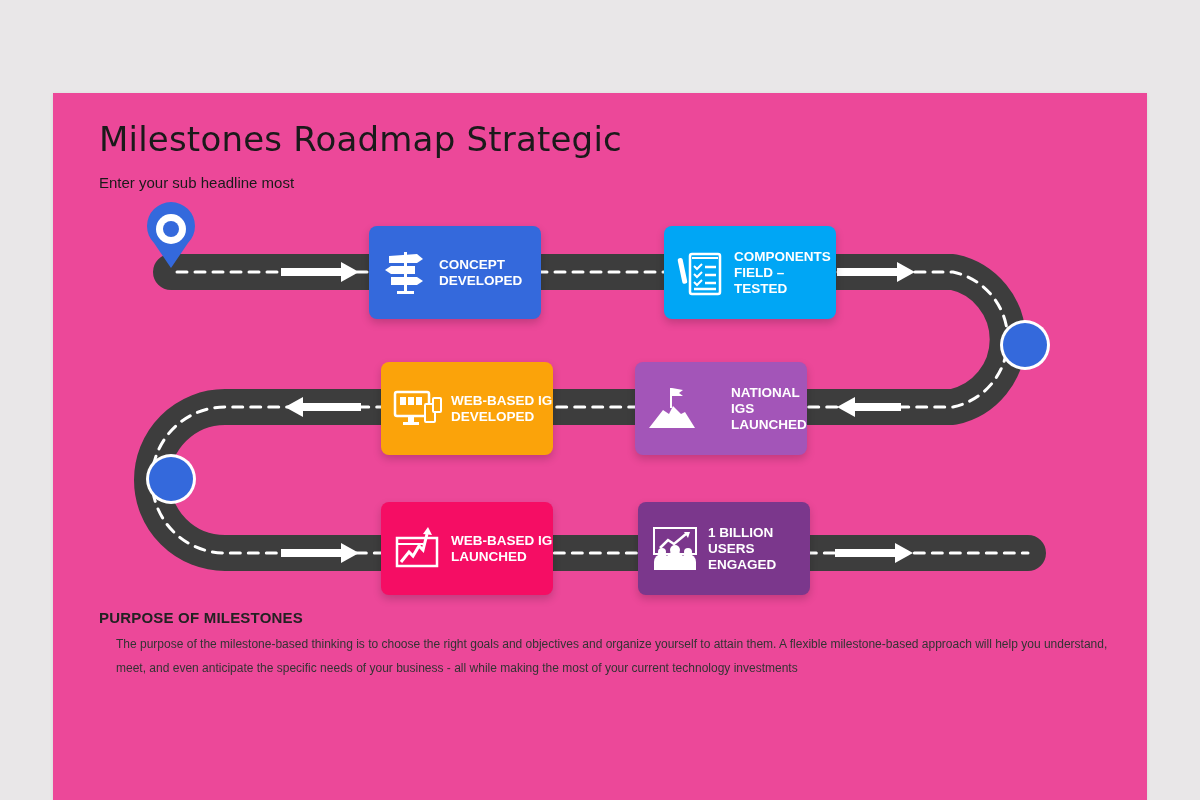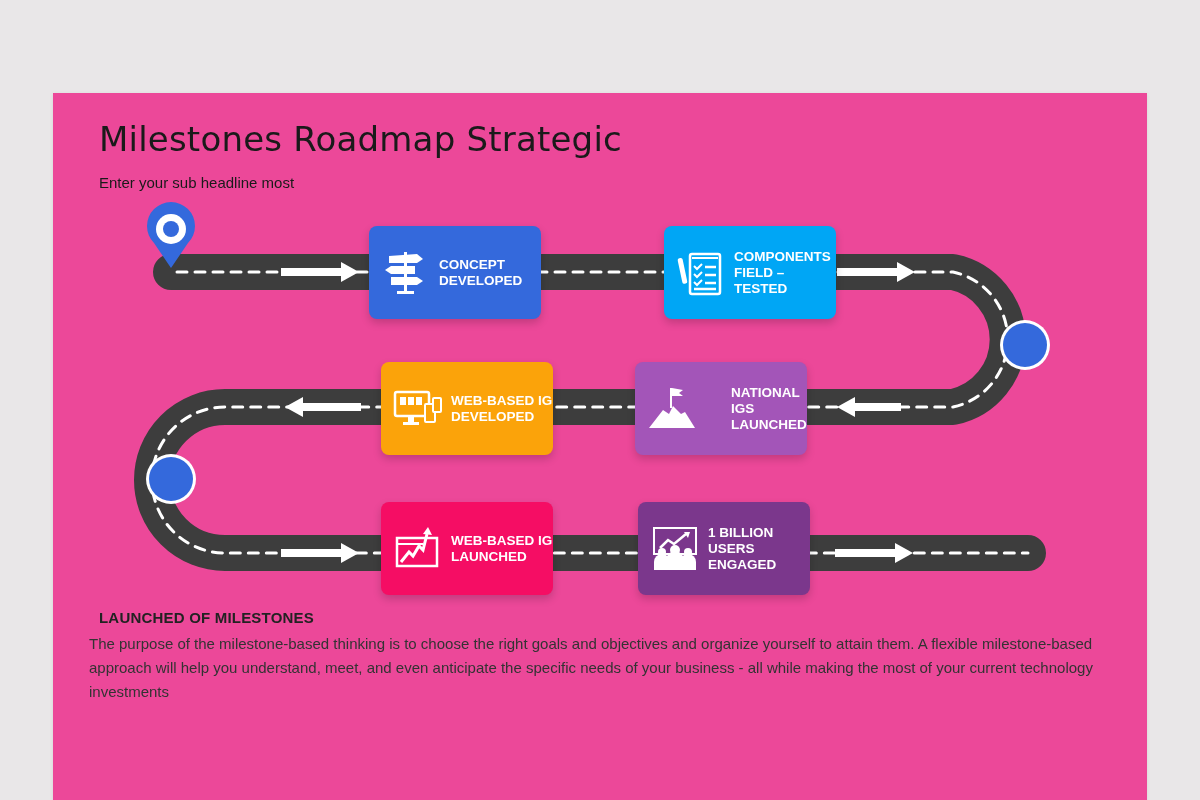--- a/index.html
+++ b/index.html
@@ -24,21 +24,21 @@
     box-shadow:0 4px 8px rgba(0,0,0,0.18); display:flex; align-items:center; color:#fff;
   }
   .card .icon { width:50px; height:50px; margin-left:12px; margin-right:8px; flex:0 0 auto; }
   .card .label {
     font-size:13.5px; font-weight:700; line-height:16px; text-transform:uppercase; white-space:pre-line;
   }
   .purpose-title {
     position:absolute; left:46px; top:516px; font-size:15px; font-weight:700; color:#222; letter-spacing:0.2px;
   }
   .purpose-body {
-    position:absolute; left:36px; top:539px; width:1010px; font-size:15px; line-height:24px; color:#333;
+    position:absolute; left:63px; top:539px; width:1010px; font-size:12px; line-height:24px; color:#333;
   }
 </style>
 </head>
 <body>
 
 <div class="slide">
   <div class="title">Milestones Roadmap Strategic</div>
   <div class="subtitle">Enter your sub headline most</div>
 
   <svg class="road" width="1094" height="614">
@@ -164,15 +164,15 @@
       <circle cx="38" cy="28" r="4" fill="#fff"></circle>
       <path d="M4 46 v-8 a6 6 0 0 1 16 0 v8 z" fill="#fff"></path>
       <path d="M16 46 v-10 a9 9 0 0 1 18 0 v10 z" fill="#fff"></path>
       <path d="M30 46 v-8 a6 6 0 0 1 16 0 v8 z" fill="#fff"></path>
     </svg>
     <div class="label">1 BILLION
 USERS
 ENGAGED</div>
   </div>
 
-  <div class="purpose-title">LAUNCHED OF MILESTONES</div>
+  <div class="purpose-title">PURPOSE OF MILESTONES</div>
   <div class="purpose-body">The purpose of the milestone-based thinking is to choose the right goals and objectives and organize yourself to attain them. A flexible milestone-based approach will help you understand, meet, and even anticipate the specific needs of your business - all while making the most of your current technology investments</div>
 </div>
 
 </body></html>

